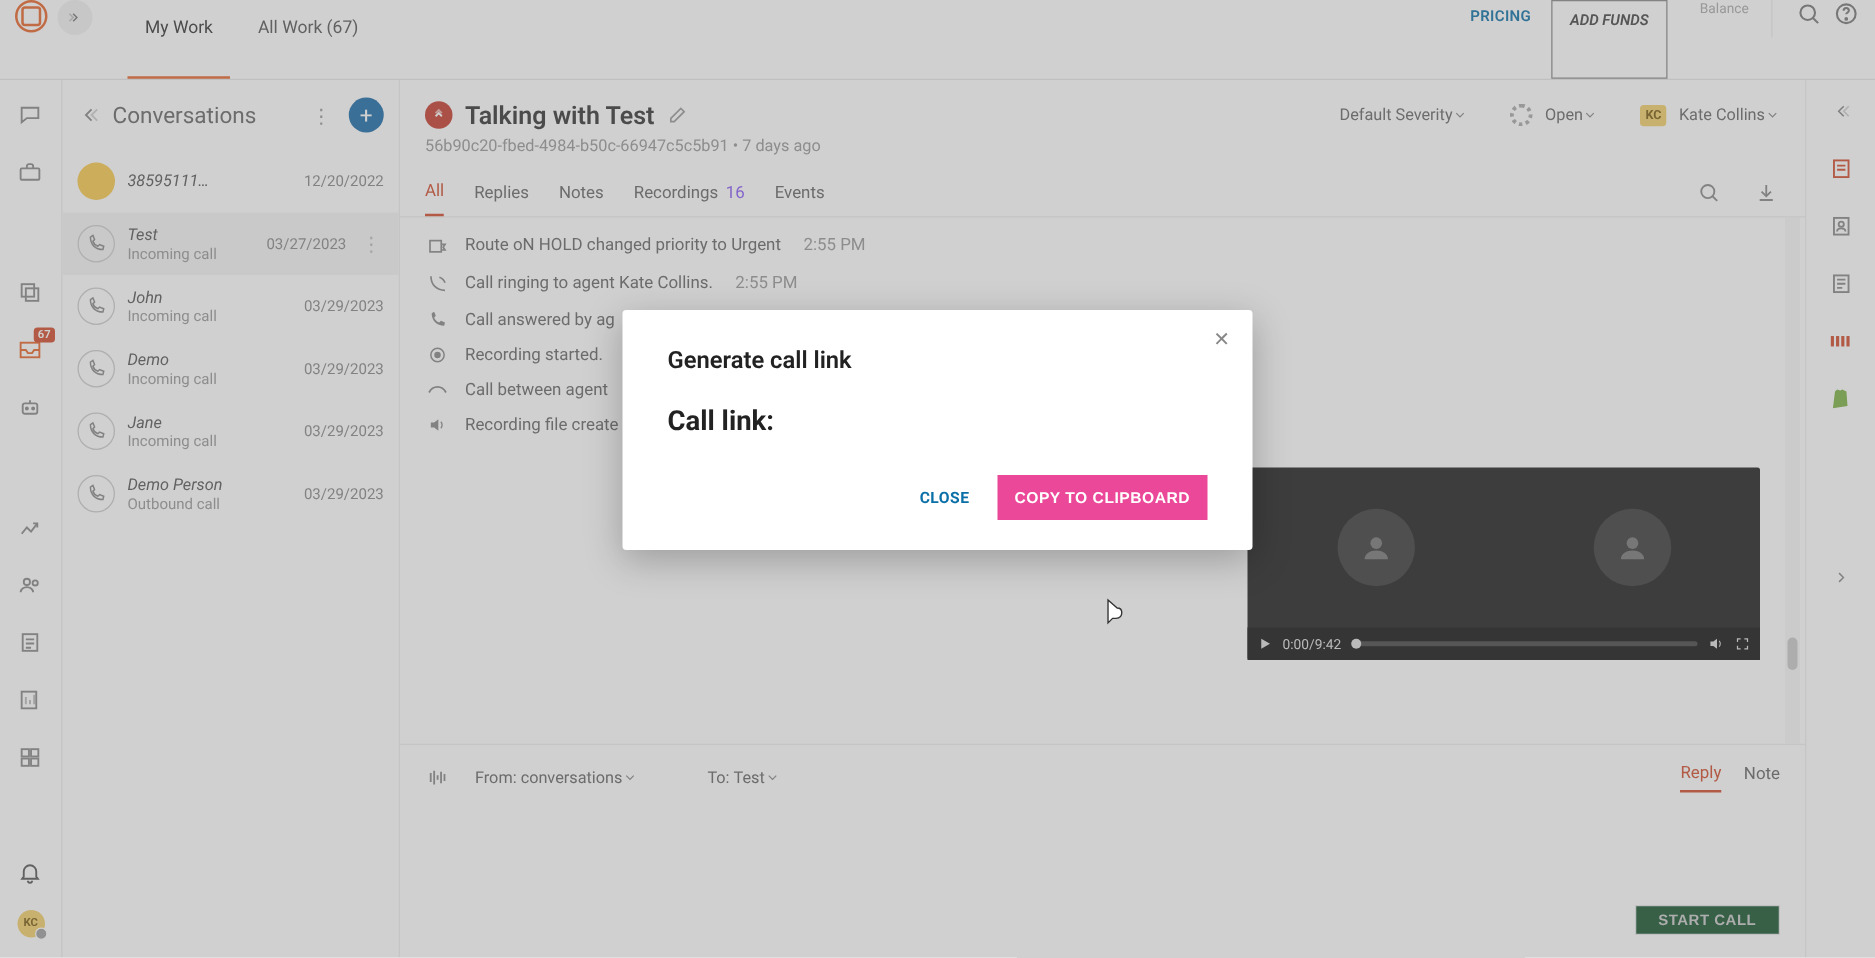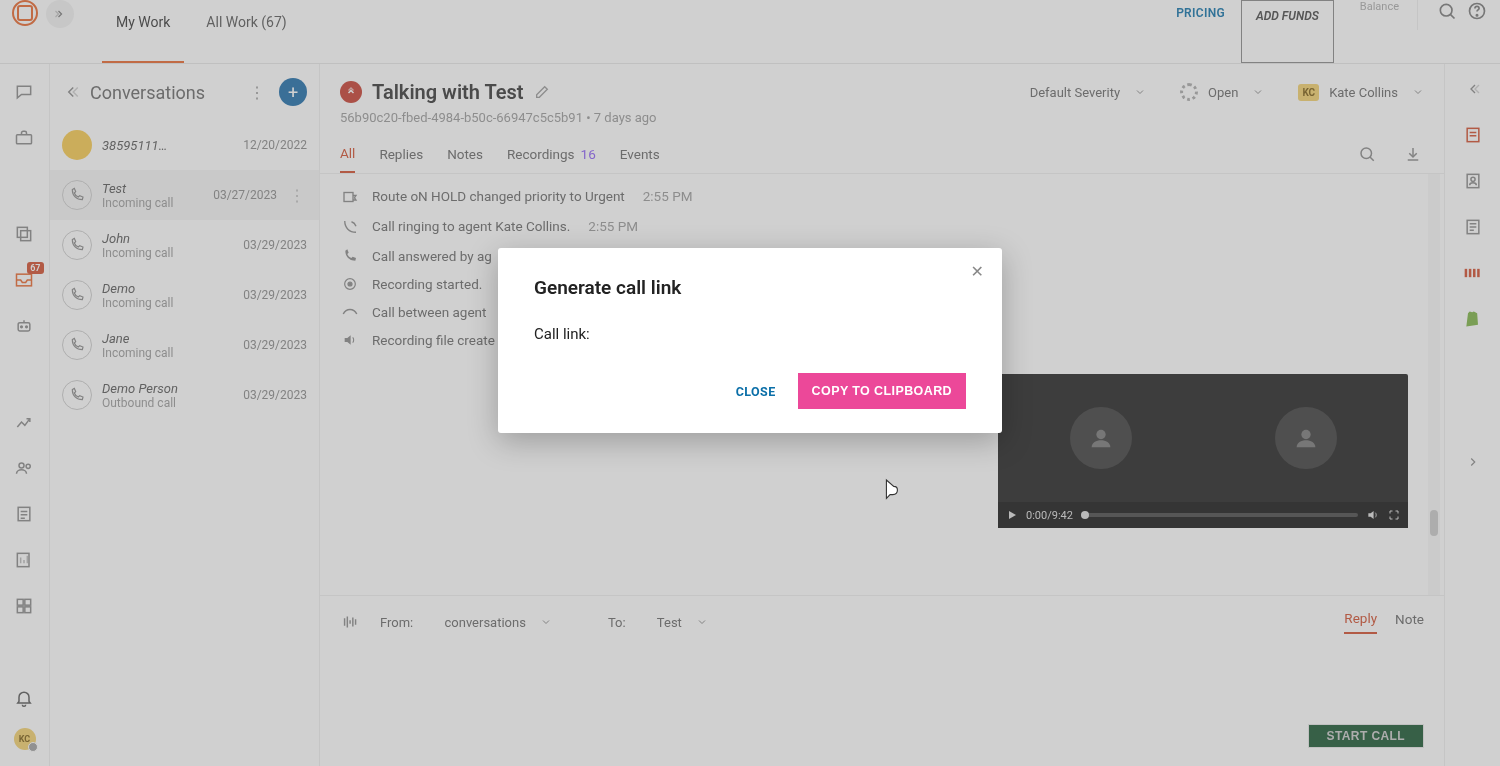--- a/index.html
+++ b/index.html
@@ -43,21 +43,21 @@
   .conv-date { font-size:12px; color:#888;}
   .conv-item .row-dots { color:#bbb; padding:0 2px;}
 
   .main { flex:1; display:flex; flex-direction:column; min-width:0;}
   .main-header { padding:16px 20px 6px 20px; display:flex; align-items:center; gap:10px;}
   .sev-icon { width:22px;height:22px;border-radius:50%; background:#c63b2d; display:flex;align-items:center;justify-content:center;}
   .sev-icon svg { width:12px;height:12px; color:#fff;}
   .main-title { font-size:20px; font-weight:600; color:#333;}
   .edit-icon { color:#999; cursor:pointer;}
   .main-header .sp { flex:1;}
-  .pill { display:flex; align-items:center; gap:14px; color:#666; font-size:13px; cursor:pointer;}
+  .pill { display:flex; align-items:center; gap:0; color:#666; font-size:13px; cursor:pointer;}
   .status-ring { width:18px;height:18px;border-radius:50%; border:3px dotted #aaa;}
   .kc-badge { background:#f3d06a; color:#7a5b10; font-size:10px; font-weight:700; padding:3px 4px; border-radius:3px;}
   .main-sub { padding:0 20px 10px 20px; font-size:13px; color:#999;}
   .main-tabs { display:flex; align-items:center; gap:24px; padding:0 20px; border-bottom:1px solid #eee;}
   .mtab { padding:10px 0; font-size:13.5px; color:#666; cursor:pointer; display:flex; gap:6px;}
   .mtab.active { color:#d14b2a; border-bottom:2px solid #d14b2a;}
   .main-tabs .sp { flex:1;}
   .feed { flex:1; overflow:auto; padding:8px 20px; position:relative;}
   .feed-row { display:flex; gap:12px; padding:6px 0; font-size:13.5px; color:#666;}
   .feed-row .ficon { width:20px; color:#888; display:flex; justify-content:center;}
@@ -81,21 +81,21 @@
   .start-call { border:1px solid #e6e6e6; color:#c9c9c9; font-size:12px; font-weight:700; padding:4px 18px; letter-spacing:.4px; background:#14532d; cursor:default;}
 
   .right-rail { width:56px; border-left:1px solid #eee; display:flex; flex-direction:column; align-items:center; padding-top:14px; gap:24px;}
   .right-rail .ricon { width:22px; height:22px; color:#888; cursor:pointer; display:flex; align-items:center; justify-content:center; }
 
   
   .scrim { position:absolute; inset:0; background:rgba(120,120,120,.35); display:flex; align-items:flex-start; justify-content:center;}
   .modal { margin-top:248px; width:504px; background:#fff; border-radius:3px; box-shadow:0 8px 30px rgba(0,0,0,.25); padding:28px 36px 24px 36px; position:relative;}
   .modal .close { position:absolute; top:14px; right:18px; color:#888; cursor:pointer; font-size:16px;}
   .modal h2 { font-size:19px; font-weight:600; color:#222; margin-bottom:26px;}
-  .modal h3 { font-size:15px; font-weight:400; color:#222; margin-bottom:10px;}
+  .modal h3 { font-size:22px; font-weight:700; color:#222; margin-bottom:10px;}
   .link-row { display:flex; align-items:flex-start; gap:16px;}
   .link-text { font-size:14px; color:#6e6e6e; line-height:1.45; max-width:370px; padding-left:8px;}
   .copy-ic { color:#555; cursor:pointer; margin-top:2px;}
   .modal-actions { display:flex; justify-content:flex-end; gap:16px; margin-top:30px; align-items:center;}
   .btn-text { color:#0b6fa8; font-weight:700; font-size:12.5px; letter-spacing:.4px; cursor:pointer; padding:8px 6px;}
   .btn-primary { background:#ec4899; color:#fff; font-weight:700; font-size:12.5px; letter-spacing:.4px; padding:11px 14px; cursor:pointer; border:none;}
   .cursor { position:absolute; left:880px; top:478px; pointer-events:none;}
   svg { display:block; }
 </style>
 </head>

